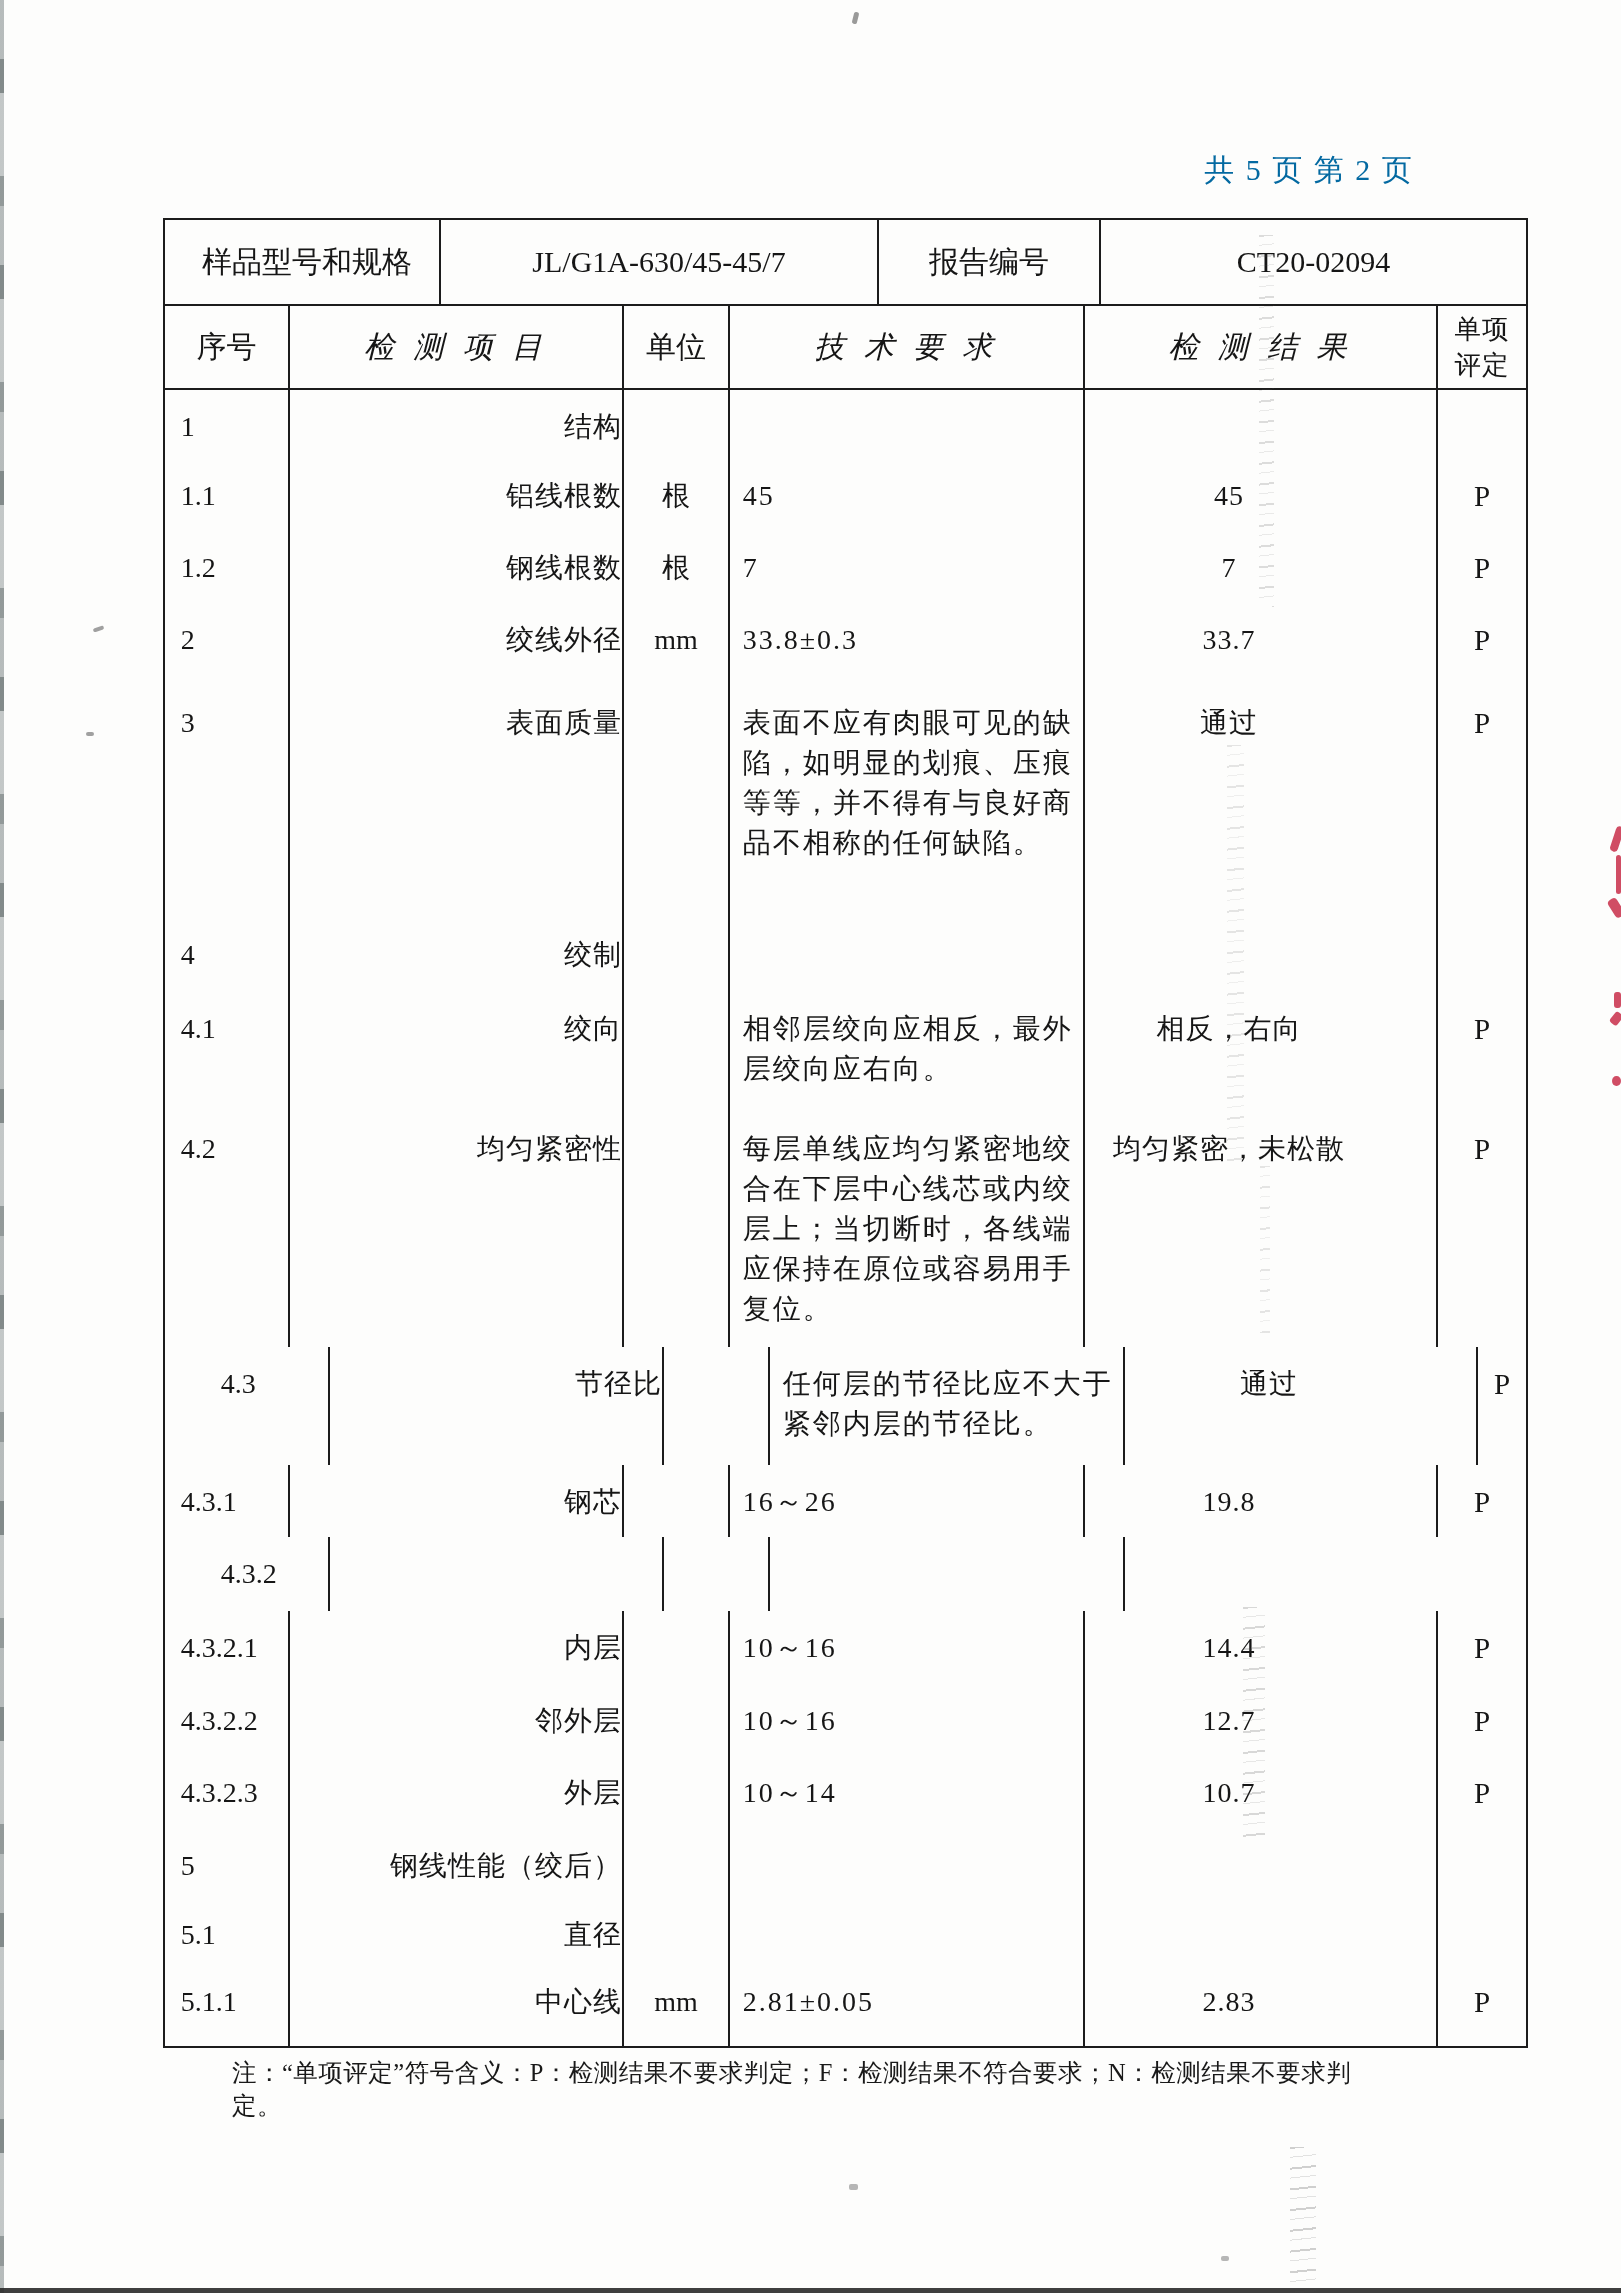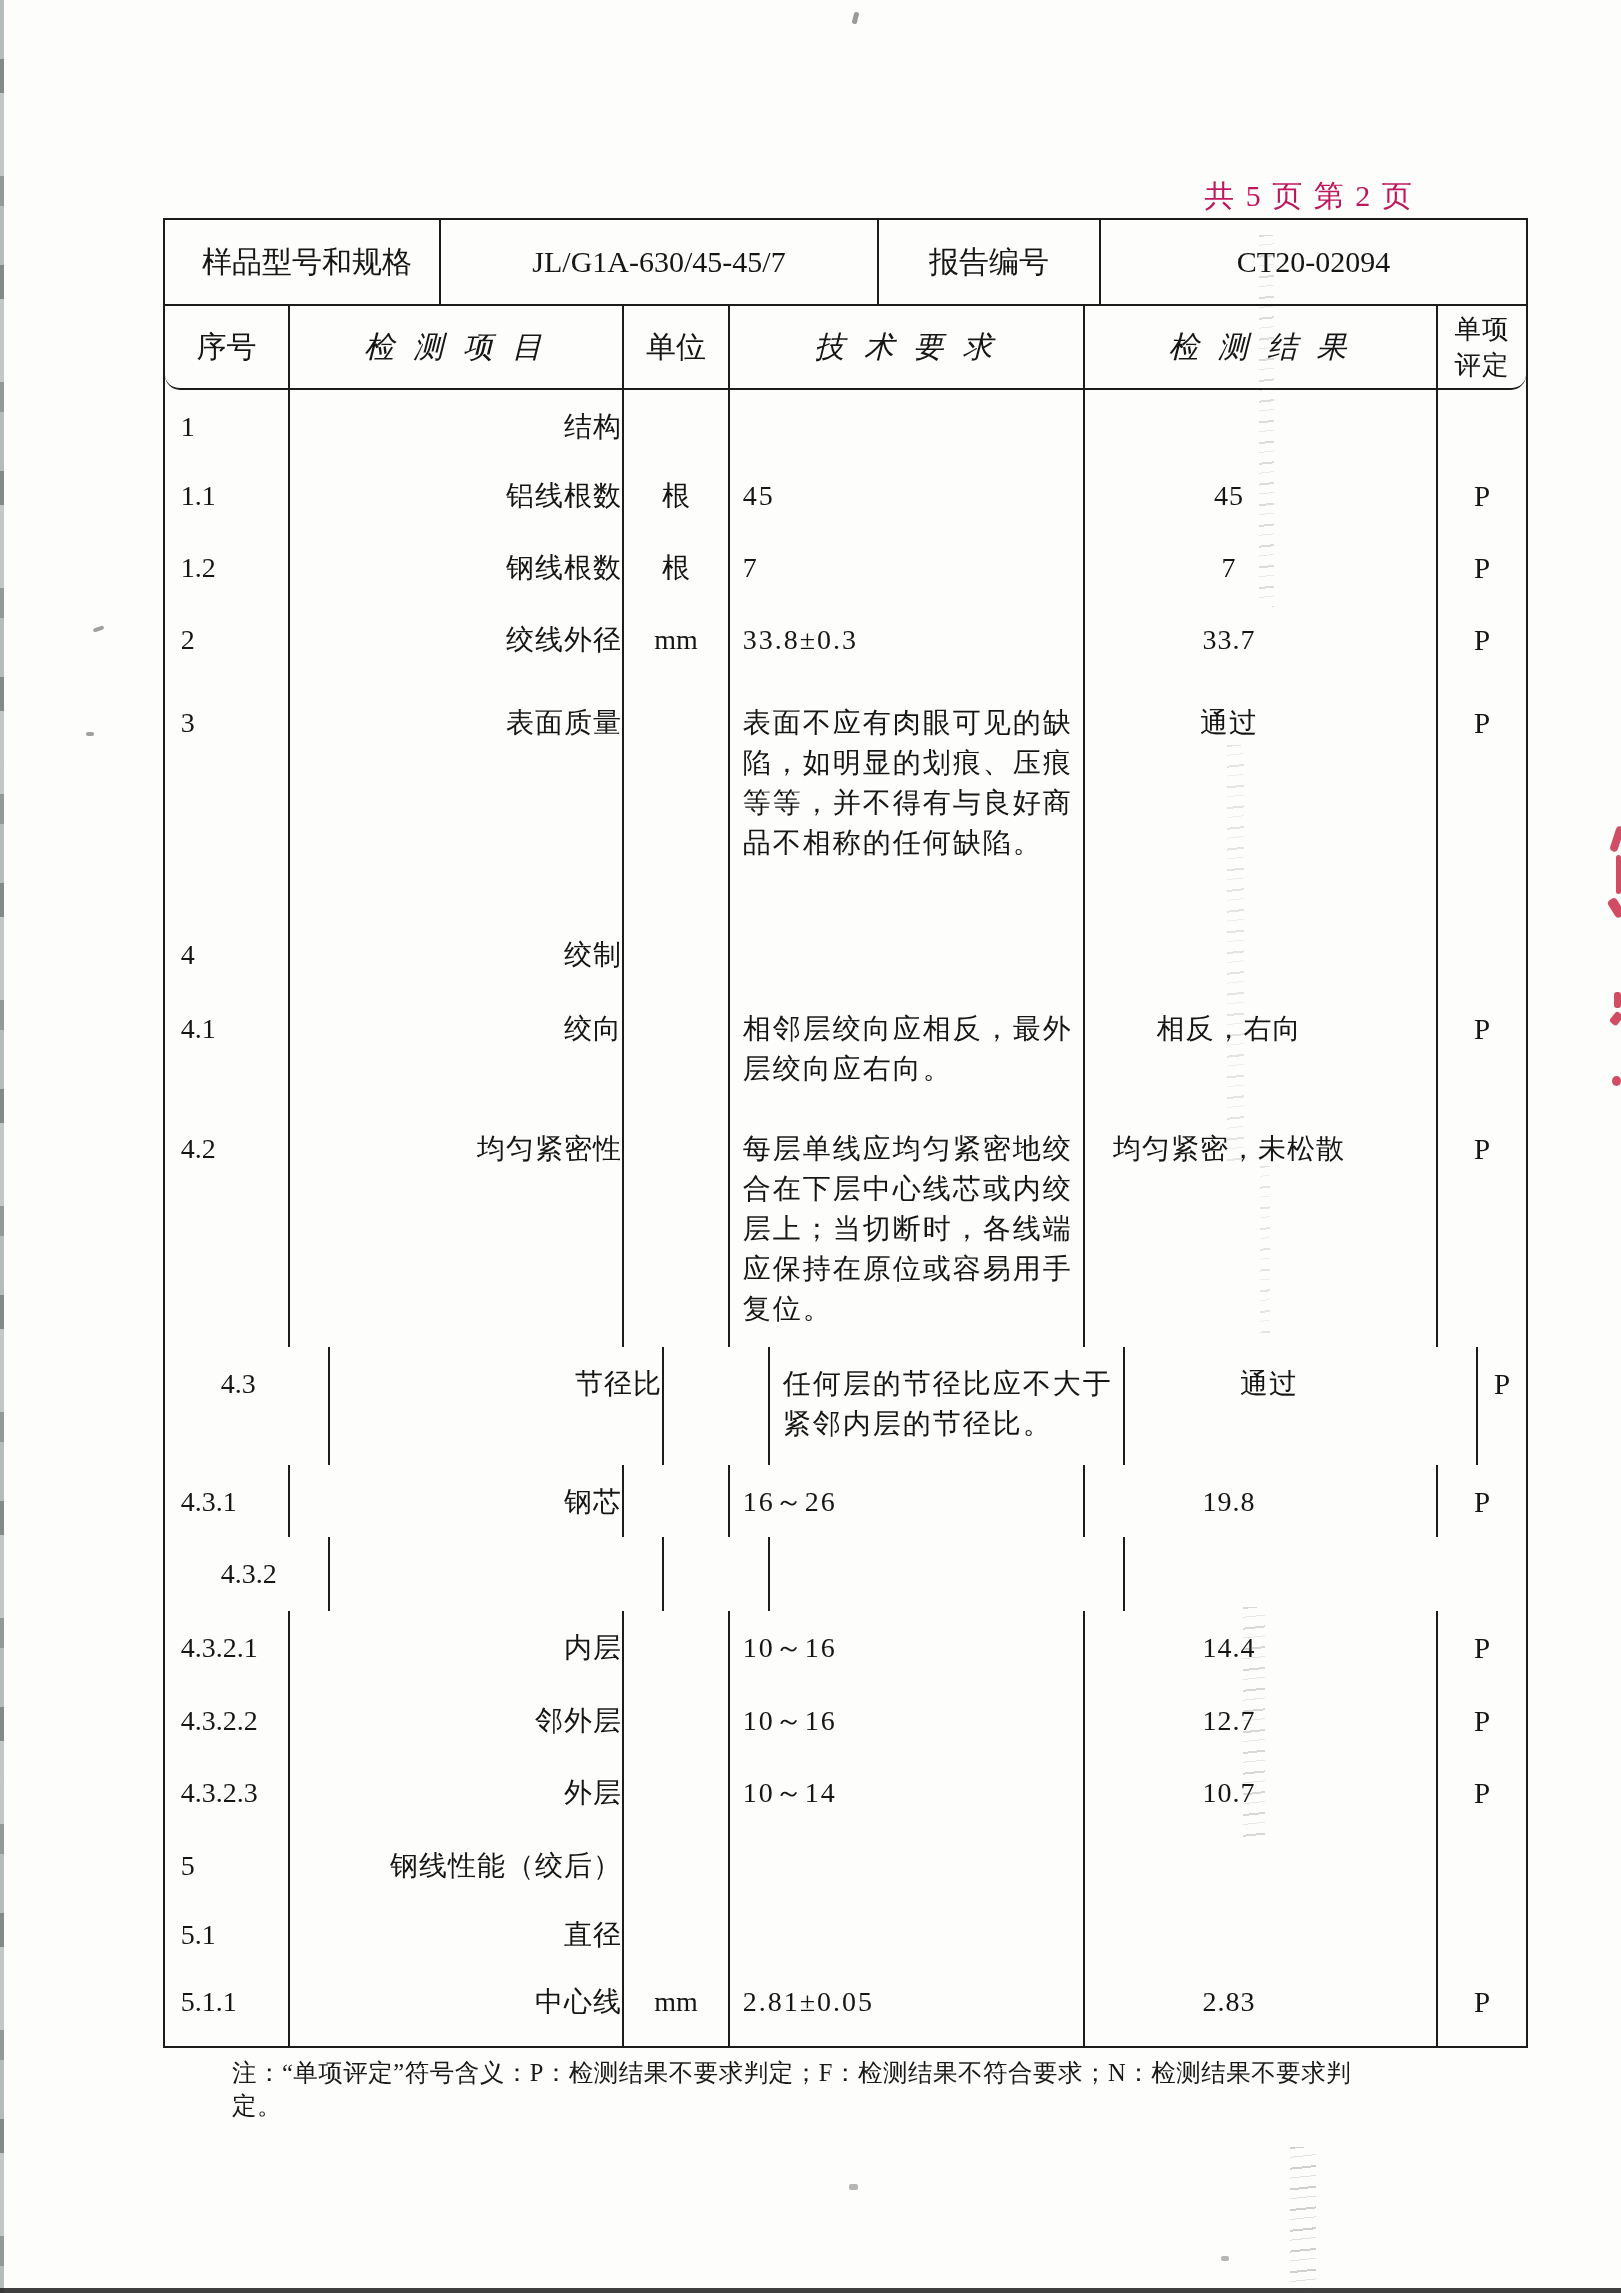--- a/index.html
+++ b/index.html
@@ -6,44 +6,43 @@
   .page{
     position:relative;
     width:1621px;height:2294px;
     background:#fdfdfc;
     overflow:hidden;
     font-family:"Liberation Serif","DejaVu Serif",serif;
     color:#161616;
   }
   
   .page-num{
-    position:absolute;top:176px;left:1157px;width:304px;
+    position:absolute;top:150px;left:1157px;width:304px;
     font-size:30px;letter-spacing:2px;text-align:center;
-    color:#be185d;
+    color:#0369a1;
   }
   
   .report-table{
     position:absolute;left:163px;top:218px;width:1365px;
     border:2.9px solid #1c1c1c;
     box-sizing:border-box;
     background:transparent;
   }
   .info-row{
     display:grid;
     grid-template-columns:264px 438px 222px 1fr;
     height:84px;
     border-bottom:2px solid #1c1c1c;
     padding-left:10px;
   }
   .header-row{
     display:grid;
     grid-template-columns:123px 334px 106px 355px 353px 1fr;
     height:82px;
     border-bottom:2.9px solid #1c1c1c;
-    border-radius:15px;
   }
   .icell,.hcell{
     display:flex;align-items:center;justify-content:center;
     font-size:30px;
     box-sizing:border-box;
     overflow:hidden;
   }
   .icell + .icell, .hcell + .hcell{border-left:2px solid #1c1c1c;}
   .h-item,.h-req,.h-res{letter-spacing:5.9px;font-style:italic;}
   .h-eval{font-size:26.5px;line-height:36px;white-space:pre-line;text-align:center;letter-spacing:1px;}

